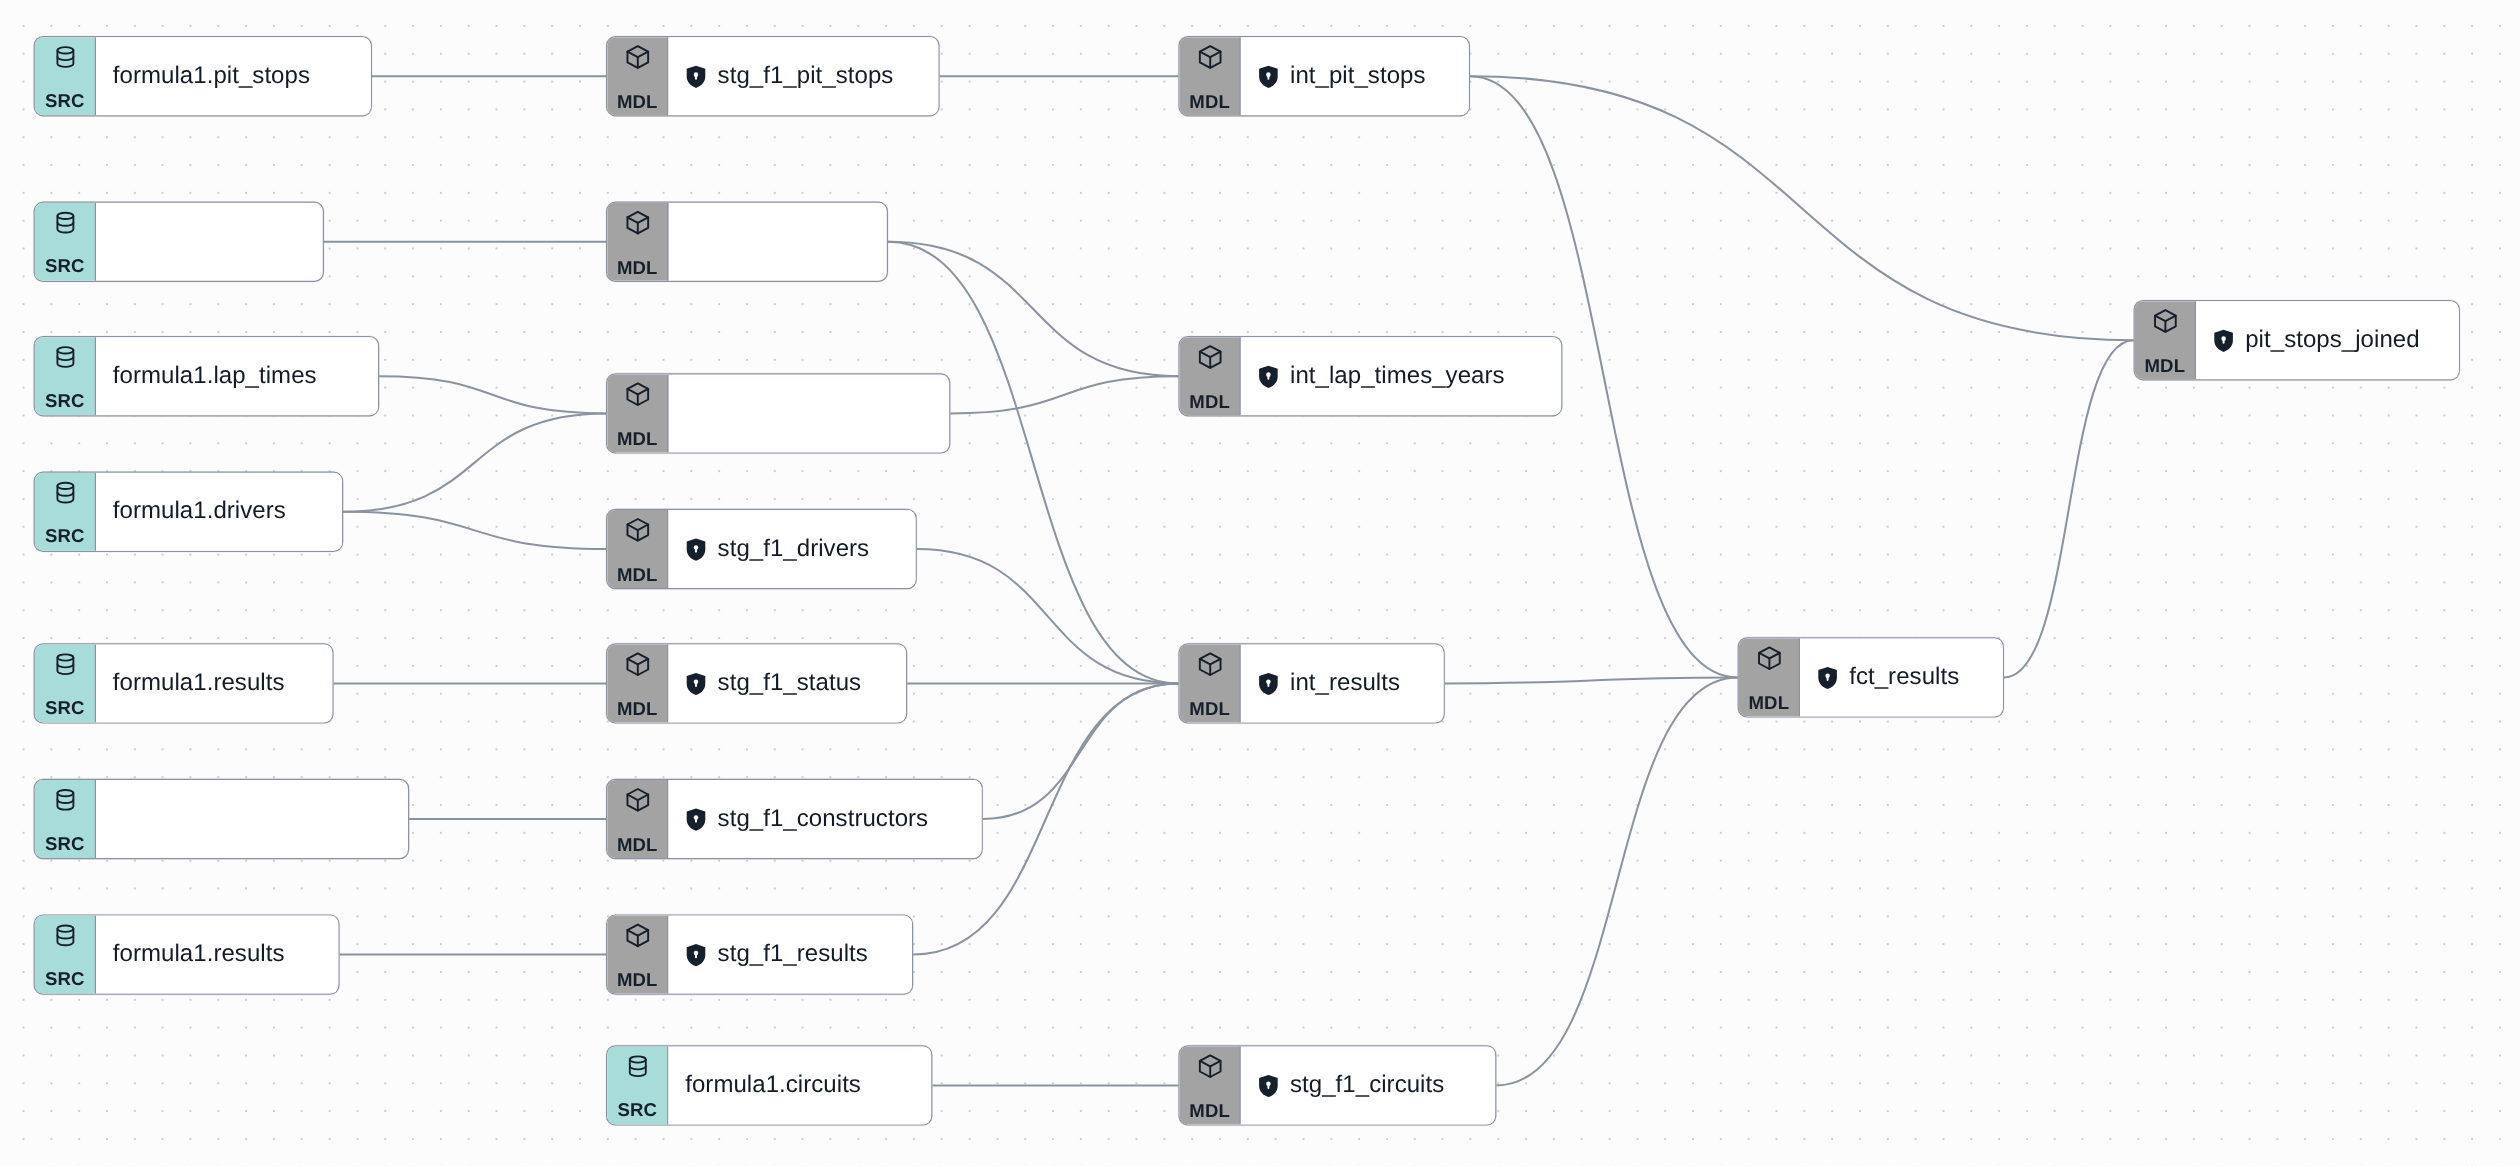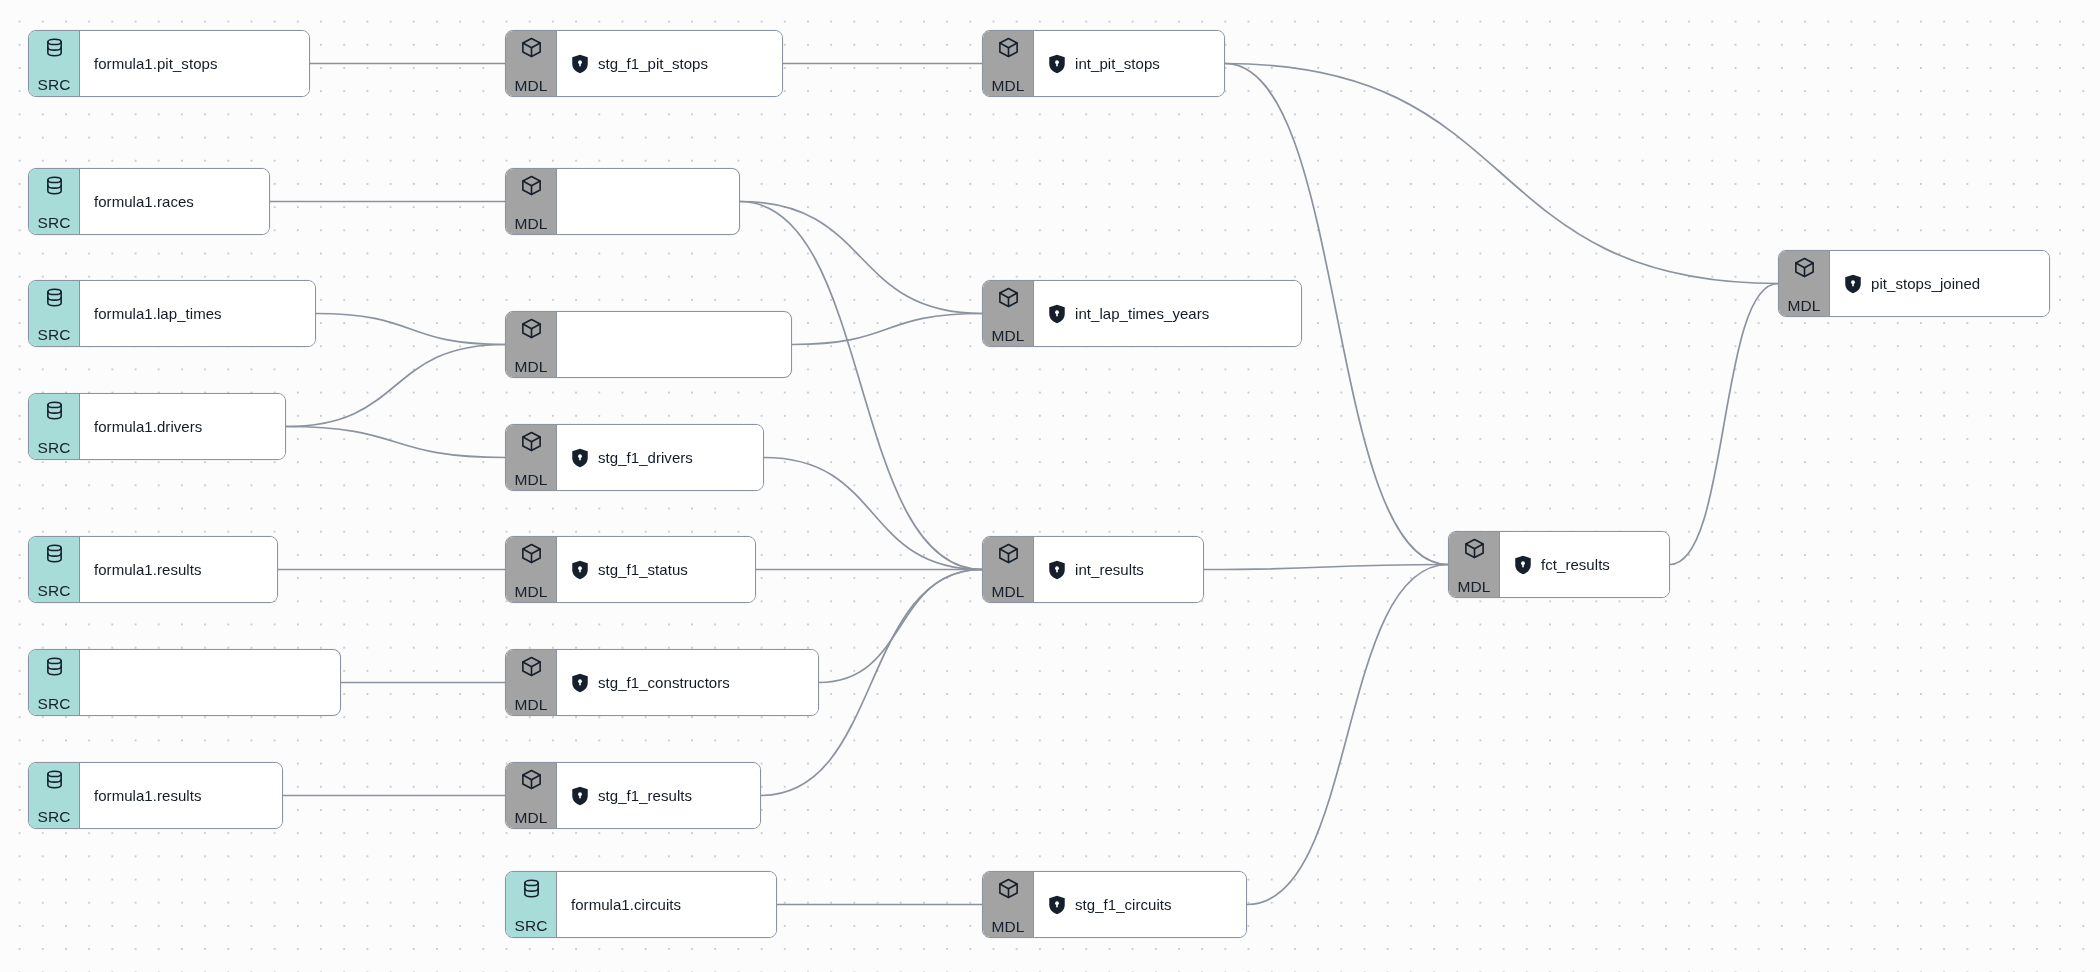--- a/index.html
+++ b/index.html
@@ -50,20 +50,21 @@
     width: 51px;
     min-width: 51px;
     display: flex;
     flex-direction: column;
     align-items: center;
     justify-content: center;
     border-right: 1.4px solid #8a93a0;
     box-sizing: border-box;
     gap: 19px;
     padding-top: 2px;
+    font-weight: bold;
   }
   .badge-src { background: #a8dcd8; }
   .badge-mdl { background: #a3a3a3; }
   .badge-icon {
     display: block;
     line-height: 0;
   }
   .badge-text {
     font-size: 15.5px;
     line-height: 16px;
@@ -74,21 +75,21 @@
   .node-body {
     display: flex;
     align-items: center;
     padding: 0 18px 0 14px;
     gap: 9px;
     background: #ffffff;
     flex: 1 1 auto;
     white-space: nowrap;
   }
   .node-label {
-    font-size: 15px;
+    font-size: 20px;
     color: #131c26;
     font-family: "Liberation Sans", sans-serif;
     letter-spacing: 0.05px;
   }
   .shield-icon {
     display: block;
     line-height: 0;
     flex: 0 0 auto;
   }
 </style>
@@ -136,23 +137,20 @@
       </div>
       <div class="node" style="left: 28px; top: 168px; width: 242px;">
         <div class="node-badge badge-src">
           <span class="badge-icon"><svg width="21" height="21" viewBox="0 0 24 24" fill="none" stroke="#16202c" stroke-width="1.8" stroke-linecap="round" stroke-linejoin="round">
               <ellipse cx="12" cy="5.6" rx="7.6" ry="3"></ellipse>
               <path d="M4.4 5.6v12.8c0 1.66 3.4 3 7.6 3s7.6-1.34 7.6-3V5.6"></path>
               <path d="M4.4 12c0 1.66 3.4 3 7.6 3s7.6-1.34 7.6-3"></path>
             </svg></span>
           <span class="badge-text">SRC</span>
         </div>
-        <div class="node-body">
-          <span class="node-label">formula1.races</span>
-        </div>
       </div>
       <div class="node" style="left: 28px; top: 280px; width: 288px;">
         <div class="node-badge badge-src">
           <span class="badge-icon"><svg width="21" height="21" viewBox="0 0 24 24" fill="none" stroke="#16202c" stroke-width="1.8" stroke-linecap="round" stroke-linejoin="round">
               <ellipse cx="12" cy="5.6" rx="7.6" ry="3"></ellipse>
               <path d="M4.4 5.6v12.8c0 1.66 3.4 3 7.6 3s7.6-1.34 7.6-3V5.6"></path>
               <path d="M4.4 12c0 1.66 3.4 3 7.6 3s7.6-1.34 7.6-3"></path>
             </svg></span>
           <span class="badge-text">SRC</span>
         </div>

